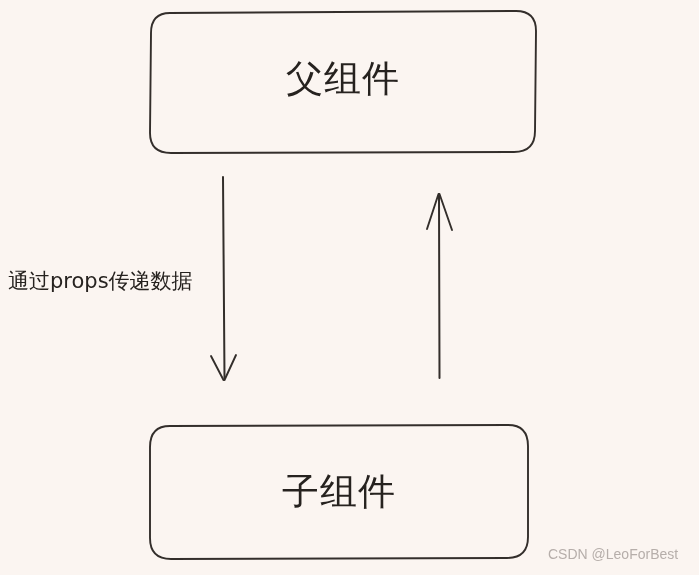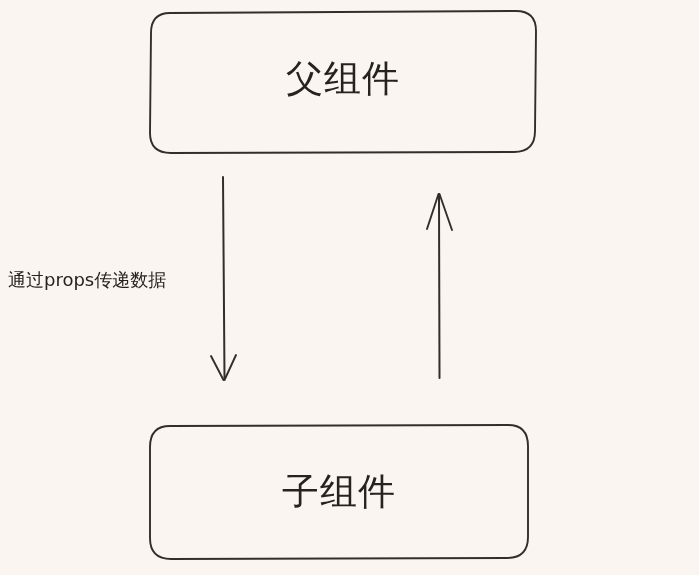--- a/index.html
+++ b/index.html
@@ -43,21 +43,21 @@
   }
   #child-node-label {
     left: 150px;
     top: 473px;
     width: 378px;
   }
   .edge-label {
     position: absolute;
     color: #26221f;
     font-family: "DejaVu Sans", "Liberation Sans", sans-serif;
-    font-size: 18px;
+    font-size: 21px;
     line-height: 1;
     white-space: nowrap;
   }
   #props-edge-label {
     left: 8px;
     top: 271px;
   }
   #emit-edge-label {
     left: 487px;
     top: 271px;
@@ -114,14 +114,15 @@
 
   </svg>
 
   <div class="node-label" id="child-node-label">子组件</div>
 
   <div class="node-label" id="parent-node-label">父组件</div>
 
   <div class="edge-label" id="props-edge-label">通过props传递数据</div>
 
 
+  <div id="watermark">CSDN @LeoForBest</div>
 
 </div>
 
 </body></html>

